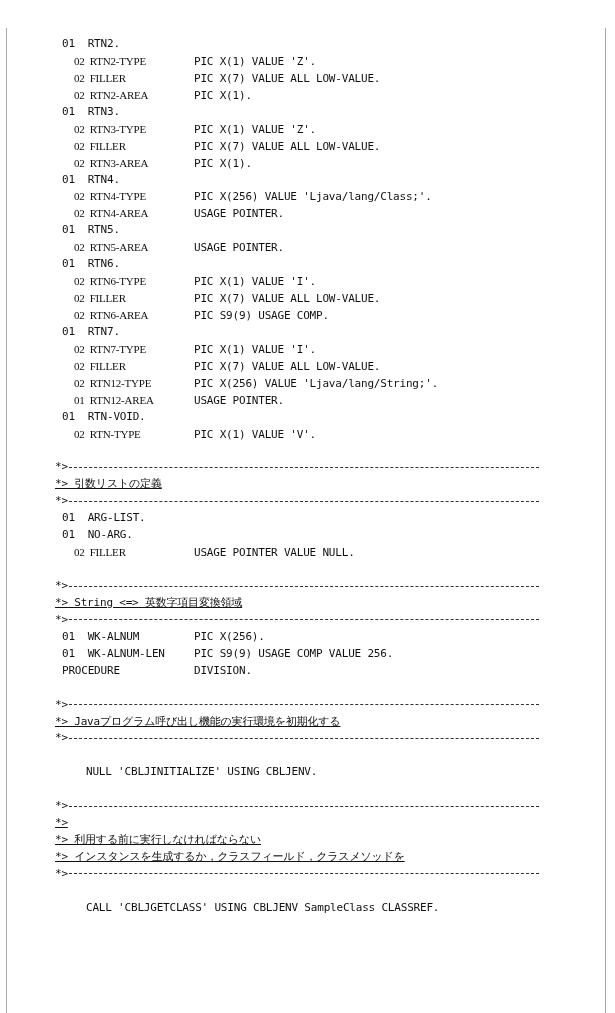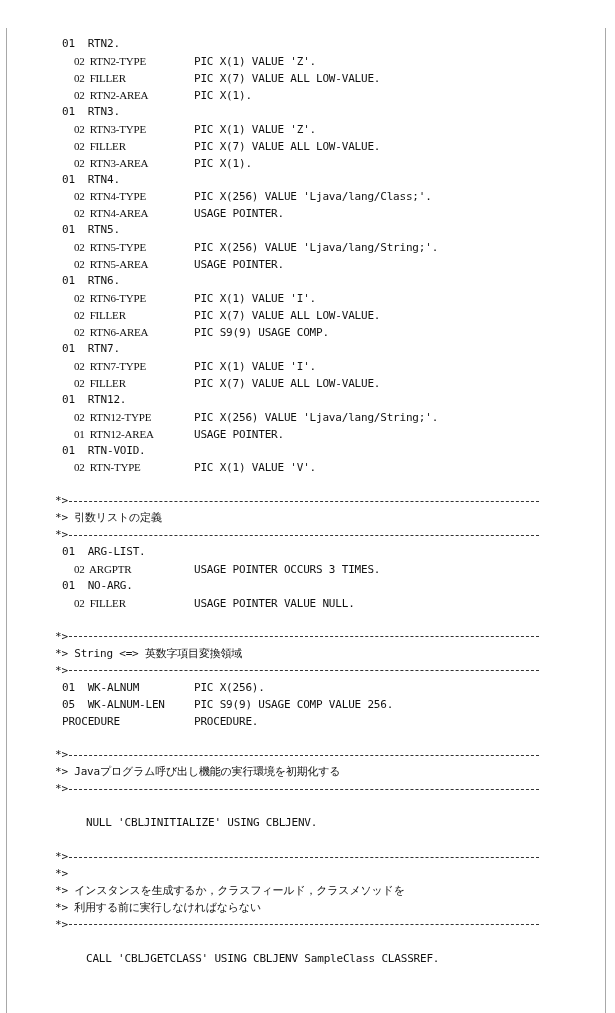--- a/index.html
+++ b/index.html
@@ -22,21 +22,21 @@
     color: #111111;
     letter-spacing: -0.2px;
   }
   .line { height: 16.95px; white-space: pre; position: relative; }
   .c1 { display: inline-block; width: 139px; }
   .c2 { display: inline-block; }
   .lvl01 { padding-left: 7px; }
   .lvl02 { padding-left: 19px; }
   .lvl01 .c1 { width: 132px; }
   .lvl02 .c1 { width: 120px; font-family: Liberation Serif, serif; }
-  .cmt { padding-left: 0; }
+  .cmt { padding-left: 0; text-decoration: underline; }
   .rule { padding-left: 0; }
   .rule .dash { display: inline-block; width: 470px; border-top: 1px dashed #333; vertical-align: middle; margin-left: 1px; }
   .stmt { padding-left: 31px; }
   .blank { }
 </style>
 </head>
 <body>
 
 <div class="code-frame">
   <div class="code" id="code">
@@ -45,57 +45,54 @@
       <div class="line lvl02"><span class="c1">02  FILLER</span><span class="c2">PIC X(7) VALUE ALL LOW-VALUE.</span></div>
       <div class="line lvl02"><span class="c1">02  RTN2-AREA</span><span class="c2">PIC X(1).</span></div>
       <div class="line lvl01"><span class="c1">01  RTN3.</span><span class="c2"></span></div>
       <div class="line lvl02"><span class="c1">02  RTN3-TYPE</span><span class="c2">PIC X(1) VALUE 'Z'.</span></div>
       <div class="line lvl02"><span class="c1">02  FILLER</span><span class="c2">PIC X(7) VALUE ALL LOW-VALUE.</span></div>
       <div class="line lvl02"><span class="c1">02  RTN3-AREA</span><span class="c2">PIC X(1).</span></div>
       <div class="line lvl01"><span class="c1">01  RTN4.</span><span class="c2"></span></div>
       <div class="line lvl02"><span class="c1">02  RTN4-TYPE</span><span class="c2">PIC X(256) VALUE 'Ljava/lang/Class;'.</span></div>
       <div class="line lvl02"><span class="c1">02  RTN4-AREA</span><span class="c2">USAGE POINTER.</span></div>
       <div class="line lvl01"><span class="c1">01  RTN5.</span><span class="c2"></span></div>
-      <div class="line lvl02"><span class="c1">02  RTN5-TYPE</span><span class="c2">PIC X(256) VALUE 'Ljava/lang/String;'.</span></div>
       <div class="line lvl02"><span class="c1">02  RTN5-AREA</span><span class="c2">USAGE POINTER.</span></div>
       <div class="line lvl01"><span class="c1">01  RTN6.</span><span class="c2"></span></div>
       <div class="line lvl02"><span class="c1">02  RTN6-TYPE</span><span class="c2">PIC X(1) VALUE 'I'.</span></div>
       <div class="line lvl02"><span class="c1">02  FILLER</span><span class="c2">PIC X(7) VALUE ALL LOW-VALUE.</span></div>
       <div class="line lvl02"><span class="c1">02  RTN6-AREA</span><span class="c2">PIC S9(9) USAGE COMP.</span></div>
       <div class="line lvl01"><span class="c1">01  RTN7.</span><span class="c2"></span></div>
       <div class="line lvl02"><span class="c1">02  RTN7-TYPE</span><span class="c2">PIC X(1) VALUE 'I'.</span></div>
       <div class="line lvl02"><span class="c1">02  FILLER</span><span class="c2">PIC X(7) VALUE ALL LOW-VALUE.</span></div>
-      <div class="line lvl01"><span class="c1">01  RTN12.</span><span class="c2"></span></div>
       <div class="line lvl02"><span class="c1">02  RTN12-TYPE</span><span class="c2">PIC X(256) VALUE 'Ljava/lang/String;'.</span></div>
       <div class="line lvl02"><span class="c1">01  RTN12-AREA</span><span class="c2">USAGE POINTER.</span></div>
       <div class="line lvl01"><span class="c1">01  RTN-VOID.</span><span class="c2"></span></div>
       <div class="line lvl02"><span class="c1">02  RTN-TYPE</span><span class="c2">PIC X(1) VALUE 'V'.</span></div>
       <div class="line blank"></div>
       <div class="line rule"><span>*&gt;</span><span class="dash"></span></div>
       <div class="line cmt">*&gt; 引数リストの定義</div>
       <div class="line rule"><span>*&gt;</span><span class="dash"></span></div>
       <div class="line lvl01"><span class="c1">01  ARG-LIST.</span><span class="c2"></span></div>
-      <div class="line lvl02"><span class="c1">02  ARGPTR</span><span class="c2">USAGE POINTER OCCURS 3 TIMES.</span></div>
       <div class="line lvl01"><span class="c1">01  NO-ARG.</span><span class="c2"></span></div>
       <div class="line lvl02"><span class="c1">02  FILLER</span><span class="c2">USAGE POINTER VALUE NULL.</span></div>
       <div class="line blank"></div>
       <div class="line rule"><span>*&gt;</span><span class="dash"></span></div>
       <div class="line cmt">*&gt; String &lt;=&gt; 英数字項目変換領域</div>
       <div class="line rule"><span>*&gt;</span><span class="dash"></span></div>
       <div class="line lvl01"><span class="c1">01  WK-ALNUM</span><span class="c2">PIC X(256).</span></div>
-      <div class="line lvl01"><span class="c1">05  WK-ALNUM-LEN</span><span class="c2">PIC S9(9) USAGE COMP VALUE 256.</span></div>
-      <div class="line lvl01"><span class="c1">PROCEDURE</span><span class="c2">PROCEDURE.</span></div>
+      <div class="line lvl01"><span class="c1">01  WK-ALNUM-LEN</span><span class="c2">PIC S9(9) USAGE COMP VALUE 256.</span></div>
+      <div class="line lvl01"><span class="c1">PROCEDURE</span><span class="c2">DIVISION.</span></div>
       <div class="line blank"></div>
       <div class="line rule"><span>*&gt;</span><span class="dash"></span></div>
       <div class="line cmt">*&gt; Javaプログラム呼び出し機能の実行環境を初期化する</div>
       <div class="line rule"><span>*&gt;</span><span class="dash"></span></div>
       <div class="line blank"></div>
       <div class="line stmt">NULL 'CBLJINITIALIZE' USING CBLJENV.</div>
       <div class="line blank"></div>
       <div class="line rule"><span>*&gt;</span><span class="dash"></span></div>
       <div class="line cmt">*&gt;</div>
+      <div class="line cmt">*&gt; 利用する前に実行しなければならない</div>
       <div class="line cmt">*&gt; インスタンスを生成するか，クラスフィールド，クラスメソッドを</div>
-      <div class="line cmt">*&gt; 利用する前に実行しなければならない</div>
       <div class="line rule"><span>*&gt;</span><span class="dash"></span></div>
       <div class="line blank"></div>
       <div class="line stmt">CALL 'CBLJGETCLASS' USING CBLJENV SampleClass CLASSREF.</div>
     </div>
 </div>
 
 </body></html>

